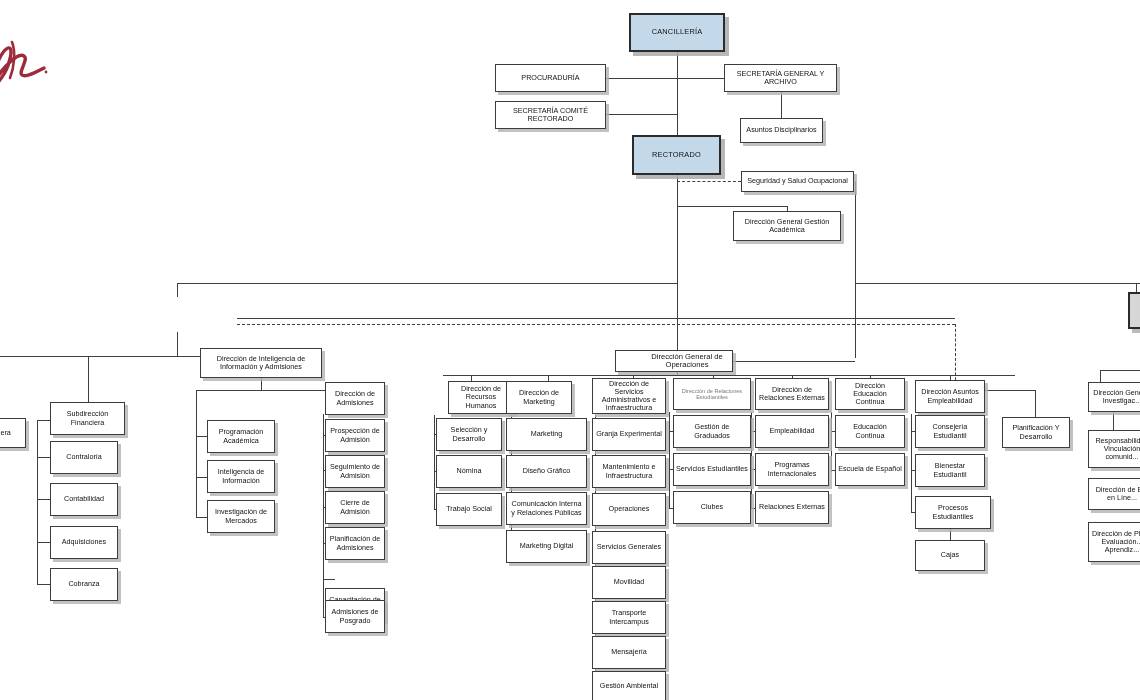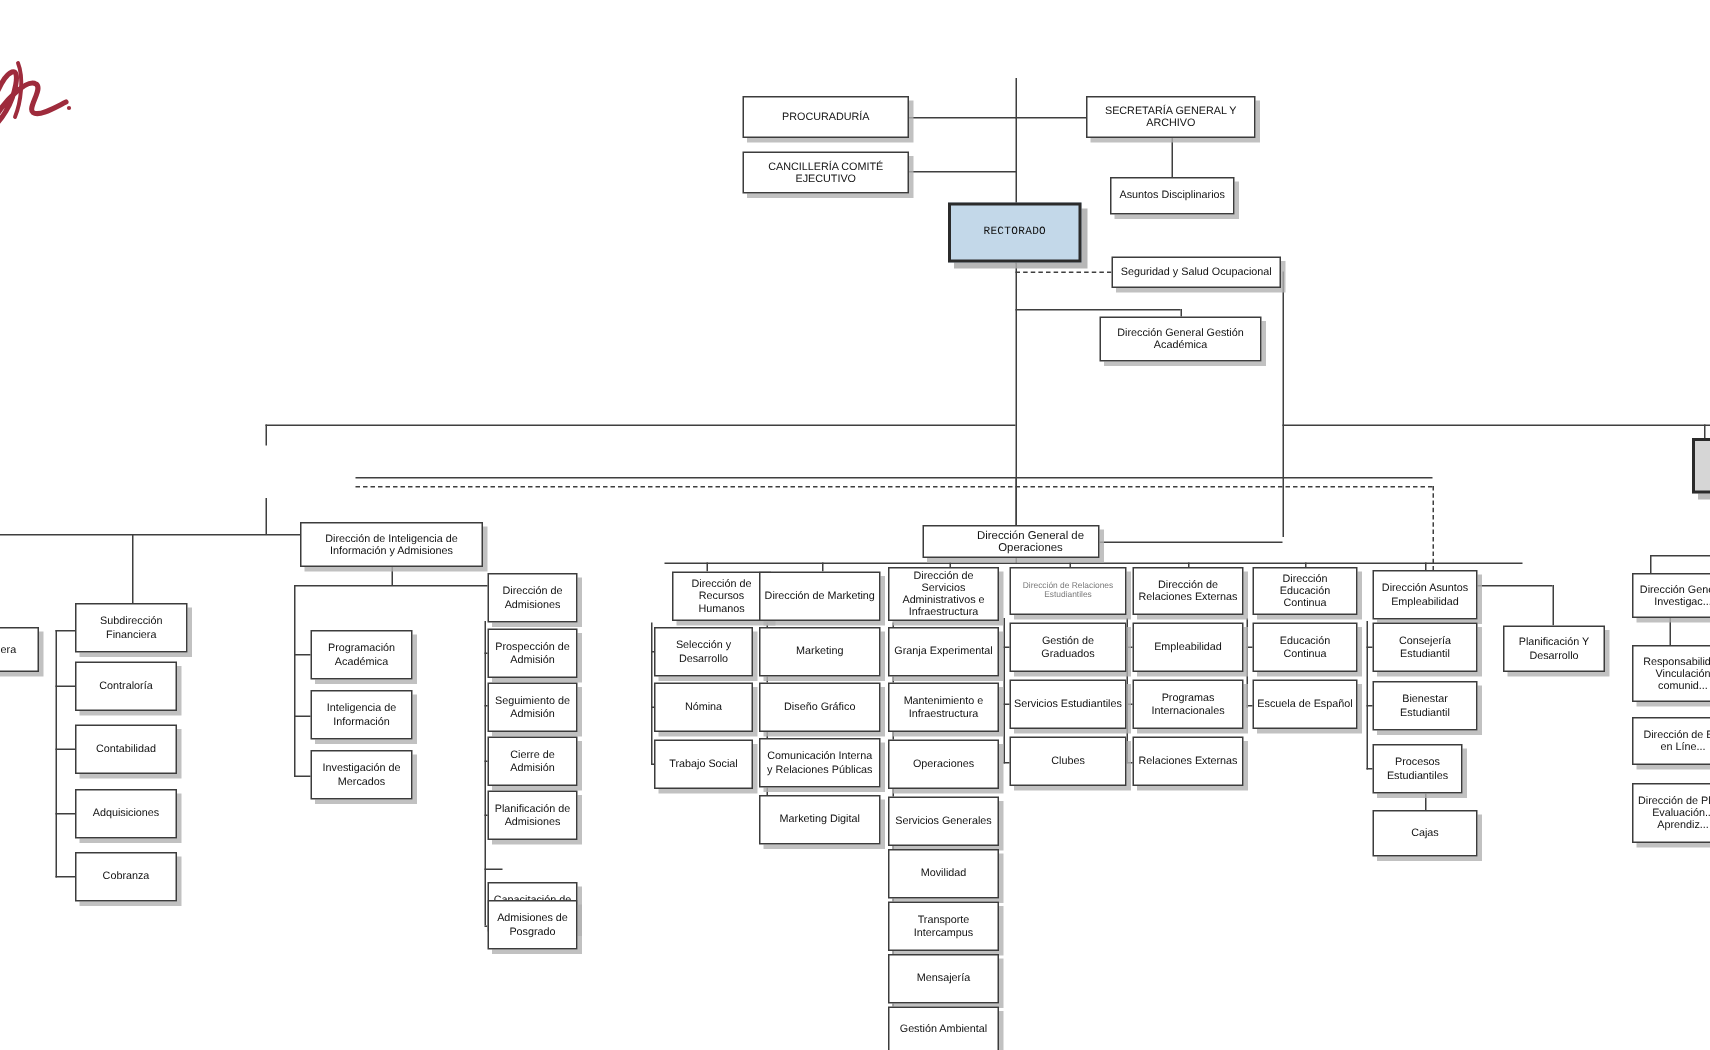--- a/index.html
+++ b/index.html
@@ -154,38 +154,41 @@
   <div class="ln h" style="left:911px;top:512px;width:12px;"></div>
   <div class="ln v" style="left:950px;top:529px;height:11px;"></div>
 
   <div class="ln v" style="left:1035px;top:390px;height:27px;"></div>
   <div class="ln h" style="left:955px;top:390px;width:80px;"></div>
 
   <div class="ln h" style="left:1100px;top:370px;width:40px;"></div>
   <div class="ln v" style="left:1100px;top:370px;height:12px;"></div>
   <div class="ln v" style="left:1113px;top:412px;height:18px;"></div>
 
+  <div class="box primary" style="left:629px;top:13px;width:96px;height:39px;">
+    <span>CANCILLERÍA</span>
+    </div>
 
   <div class="box shadow" style="left:495px;top:64px;width:111px;height:28px;">
     <span>PROCURADURÍA</span>
     </div>
 
   <div class="box shadow" style="left:495px;top:101px;width:111px;height:28px;">
-    <span>CANCILLERÍA COMITÉ EJECUTIVO</span>
+    <span>SECRETARÍA COMITÉ RECTORADO</span>
     </div>
 
   <div class="box shadow" style="left:724px;top:64px;width:113px;height:28px;">
     <span>SECRETARÍA GENERAL Y ARCHIVO</span>
     </div>
 
   <div class="box shadow" style="left:740px;top:118px;width:83px;height:25px;">
     <span>Asuntos Disciplinarios</span>
     </div>
 
-  <div class="box primary" style="left:632px;top:135px;width:89px;height:40px;font-family:Liberation Mono, monospace;">
+  <div class="box primary" style="left:632px;top:135px;width:89px;height:40px;">
     <span>RECTORADO</span>
     </div>
 
   <div class="box shadow" style="left:741px;top:171px;width:113px;height:21px;">
     <span>Seguridad y Salud Ocupacional</span>
     </div>
 
   <div class="box shadow" style="left:733px;top:211px;width:108px;height:30px;">
     <span>Dirección General Gestión Académica</span>
     </div>
@@ -261,21 +264,21 @@
   <div class="box shadow" style="left:436px;top:418px;width:66px;height:33px;">
     <span>Selección y Desarrollo</span>
     </div>
   <div class="box shadow" style="left:436px;top:455px;width:66px;height:33px;">
     <span>Nómina</span>
     </div>
   <div class="box shadow" style="left:436px;top:493px;width:66px;height:33px;">
     <span>Trabajo Social</span>
     </div>
 
-  <div class="box shadow" style="left:506px;top:381px;width:81px;height:33px;">
+  <div class="box shadow" style="left:506px;top:381px;width:66px;height:33px;">
     <span>Dirección de Marketing</span>
     </div>
   <div class="box shadow" style="left:506px;top:418px;width:81px;height:33px;">
     <span>Marketing</span>
     </div>
   <div class="box shadow" style="left:506px;top:455px;width:81px;height:33px;">
     <span>Diseño Gráfico</span>
     </div>
   <div class="box shadow" style="left:506px;top:492px;width:81px;height:33px;">
     <span>Comunicación Interna y Relaciones Públicas</span>
@@ -350,21 +353,21 @@
 
   <div class="box shadow" style="left:915px;top:380px;width:70px;height:33px;">
     <span>Dirección Asuntos Empleabilidad</span>
     </div>
   <div class="box shadow" style="left:915px;top:415px;width:70px;height:33px;">
     <span>Consejería Estudiantil</span>
     </div>
   <div class="box shadow" style="left:915px;top:454px;width:70px;height:33px;">
     <span>Bienestar Estudiantil</span>
     </div>
-  <div class="box shadow" style="left:915px;top:496px;width:60px;height:33px;">
+  <div class="box shadow" style="left:915px;top:496px;width:76px;height:33px;">
     <span>Procesos Estudiantiles</span>
     </div>
   <div class="box shadow" style="left:915px;top:540px;width:70px;height:31px;">
     <span>Cajas</span>
     </div>
 
   <div class="box shadow" style="left:1002px;top:417px;width:68px;height:31px;">
     <span>Planificación Y Desarrollo</span>
     </div>
 

